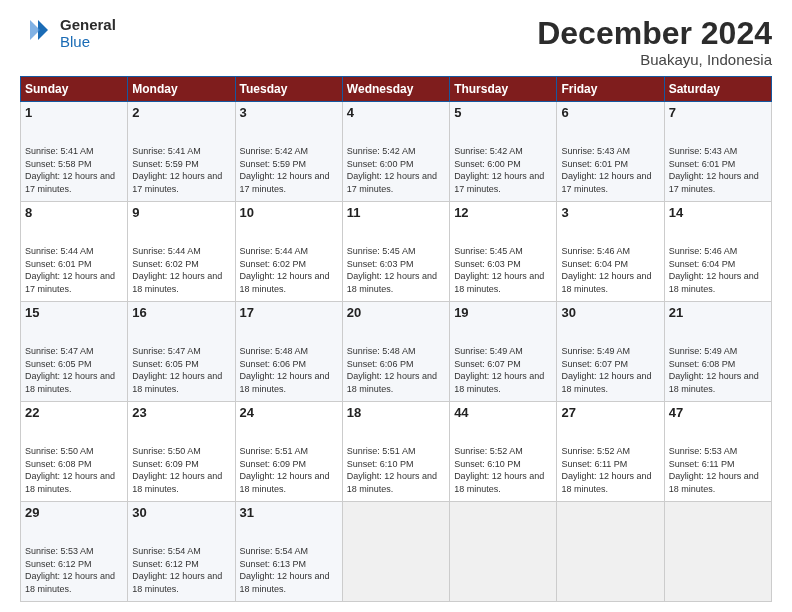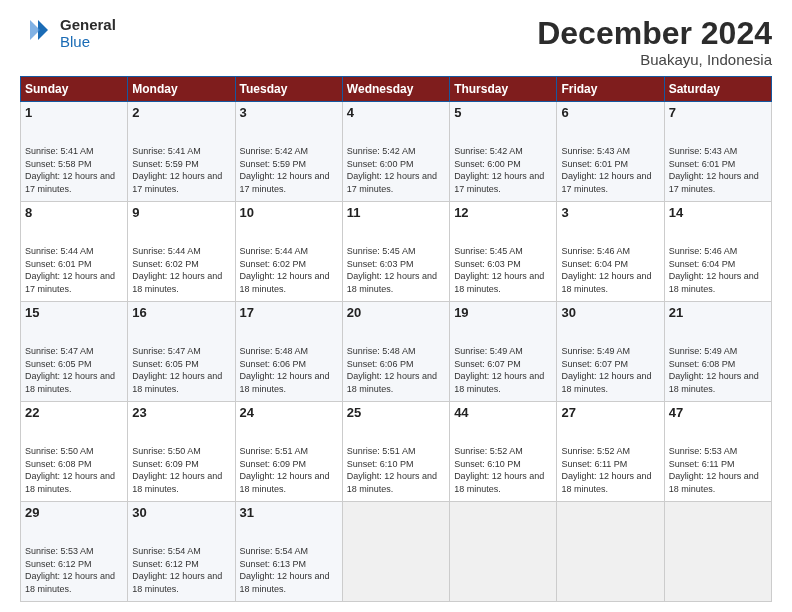--- a/index.html
+++ b/index.html
@@ -224,21 +224,21 @@
           </td>
           <td>
             <span class="day-num">23</span>
             <div class="day-info">Sunrise: 5:50 AM<br>Sunset: 6:09 PM<br>Daylight: 12 hours and 18 minutes.</div>
           </td>
           <td>
             <span class="day-num">24</span>
             <div class="day-info">Sunrise: 5:51 AM<br>Sunset: 6:09 PM<br>Daylight: 12 hours and 18 minutes.</div>
           </td>
           <td>
-            <span class="day-num">25</span>
+            <span class="day-num">18</span>
             <div class="day-info">Sunrise: 5:51 AM<br>Sunset: 6:10 PM<br>Daylight: 12 hours and 18 minutes.</div>
           </td>
           <td>
             <span class="day-num">44</span>
             <div class="day-info">Sunrise: 5:52 AM<br>Sunset: 6:10 PM<br>Daylight: 12 hours and 18 minutes.</div>
           </td>
           <td>
             <span class="day-num">27</span>
             <div class="day-info">Sunrise: 5:52 AM<br>Sunset: 6:11 PM<br>Daylight: 12 hours and 18 minutes.</div>
           </td>

